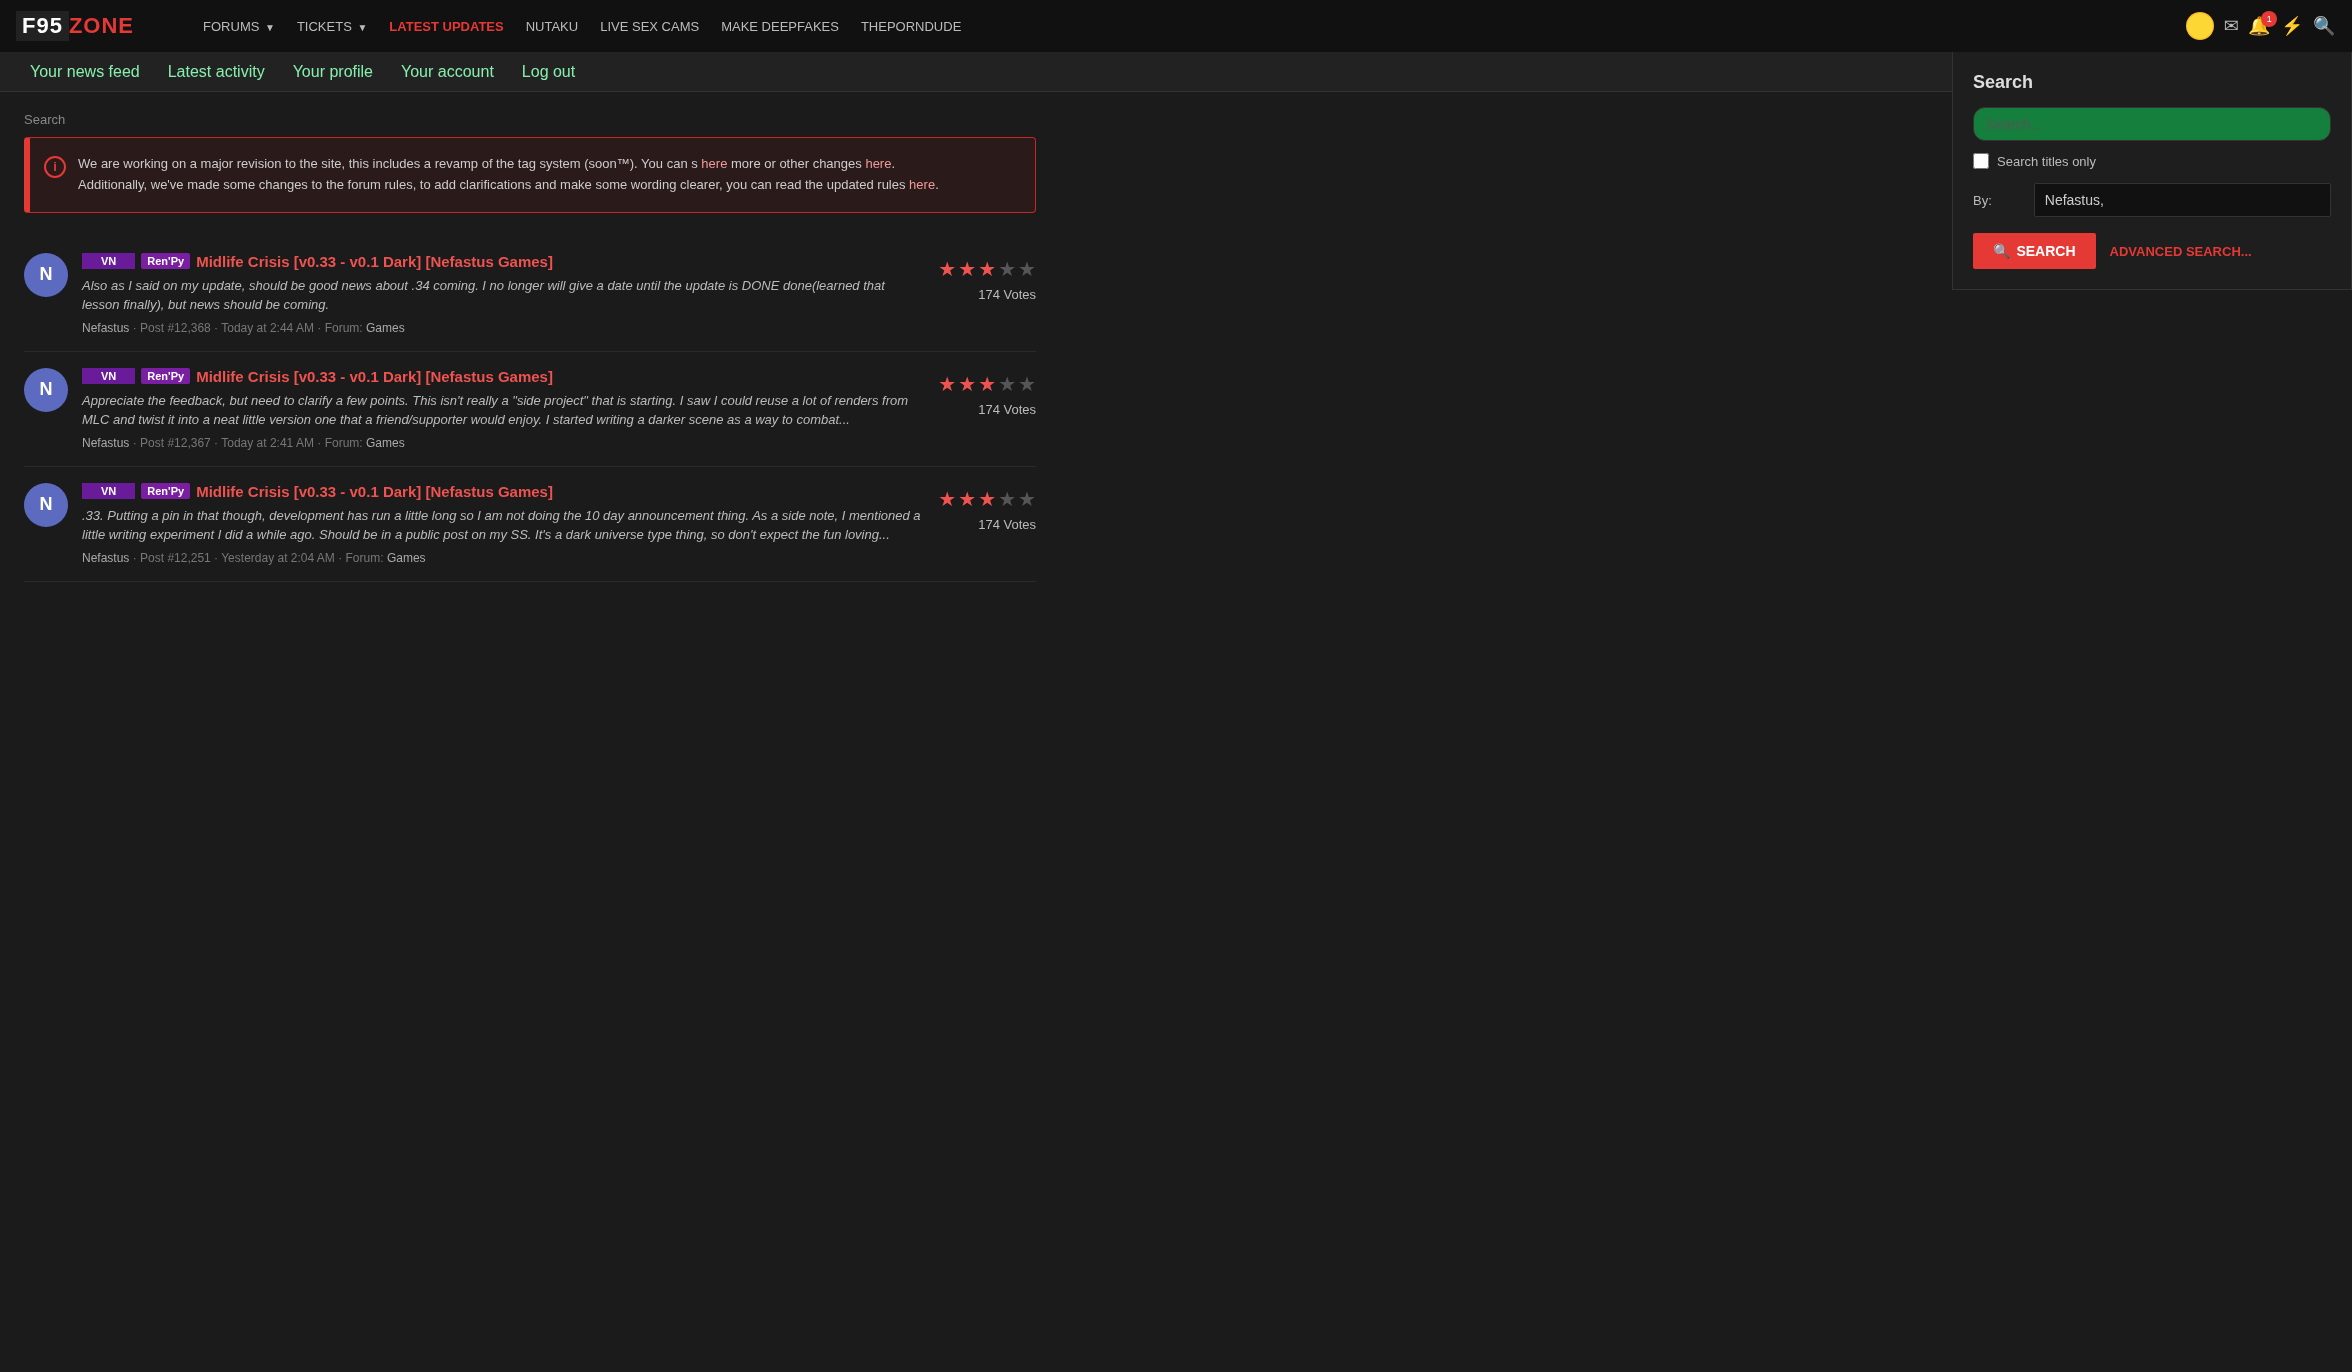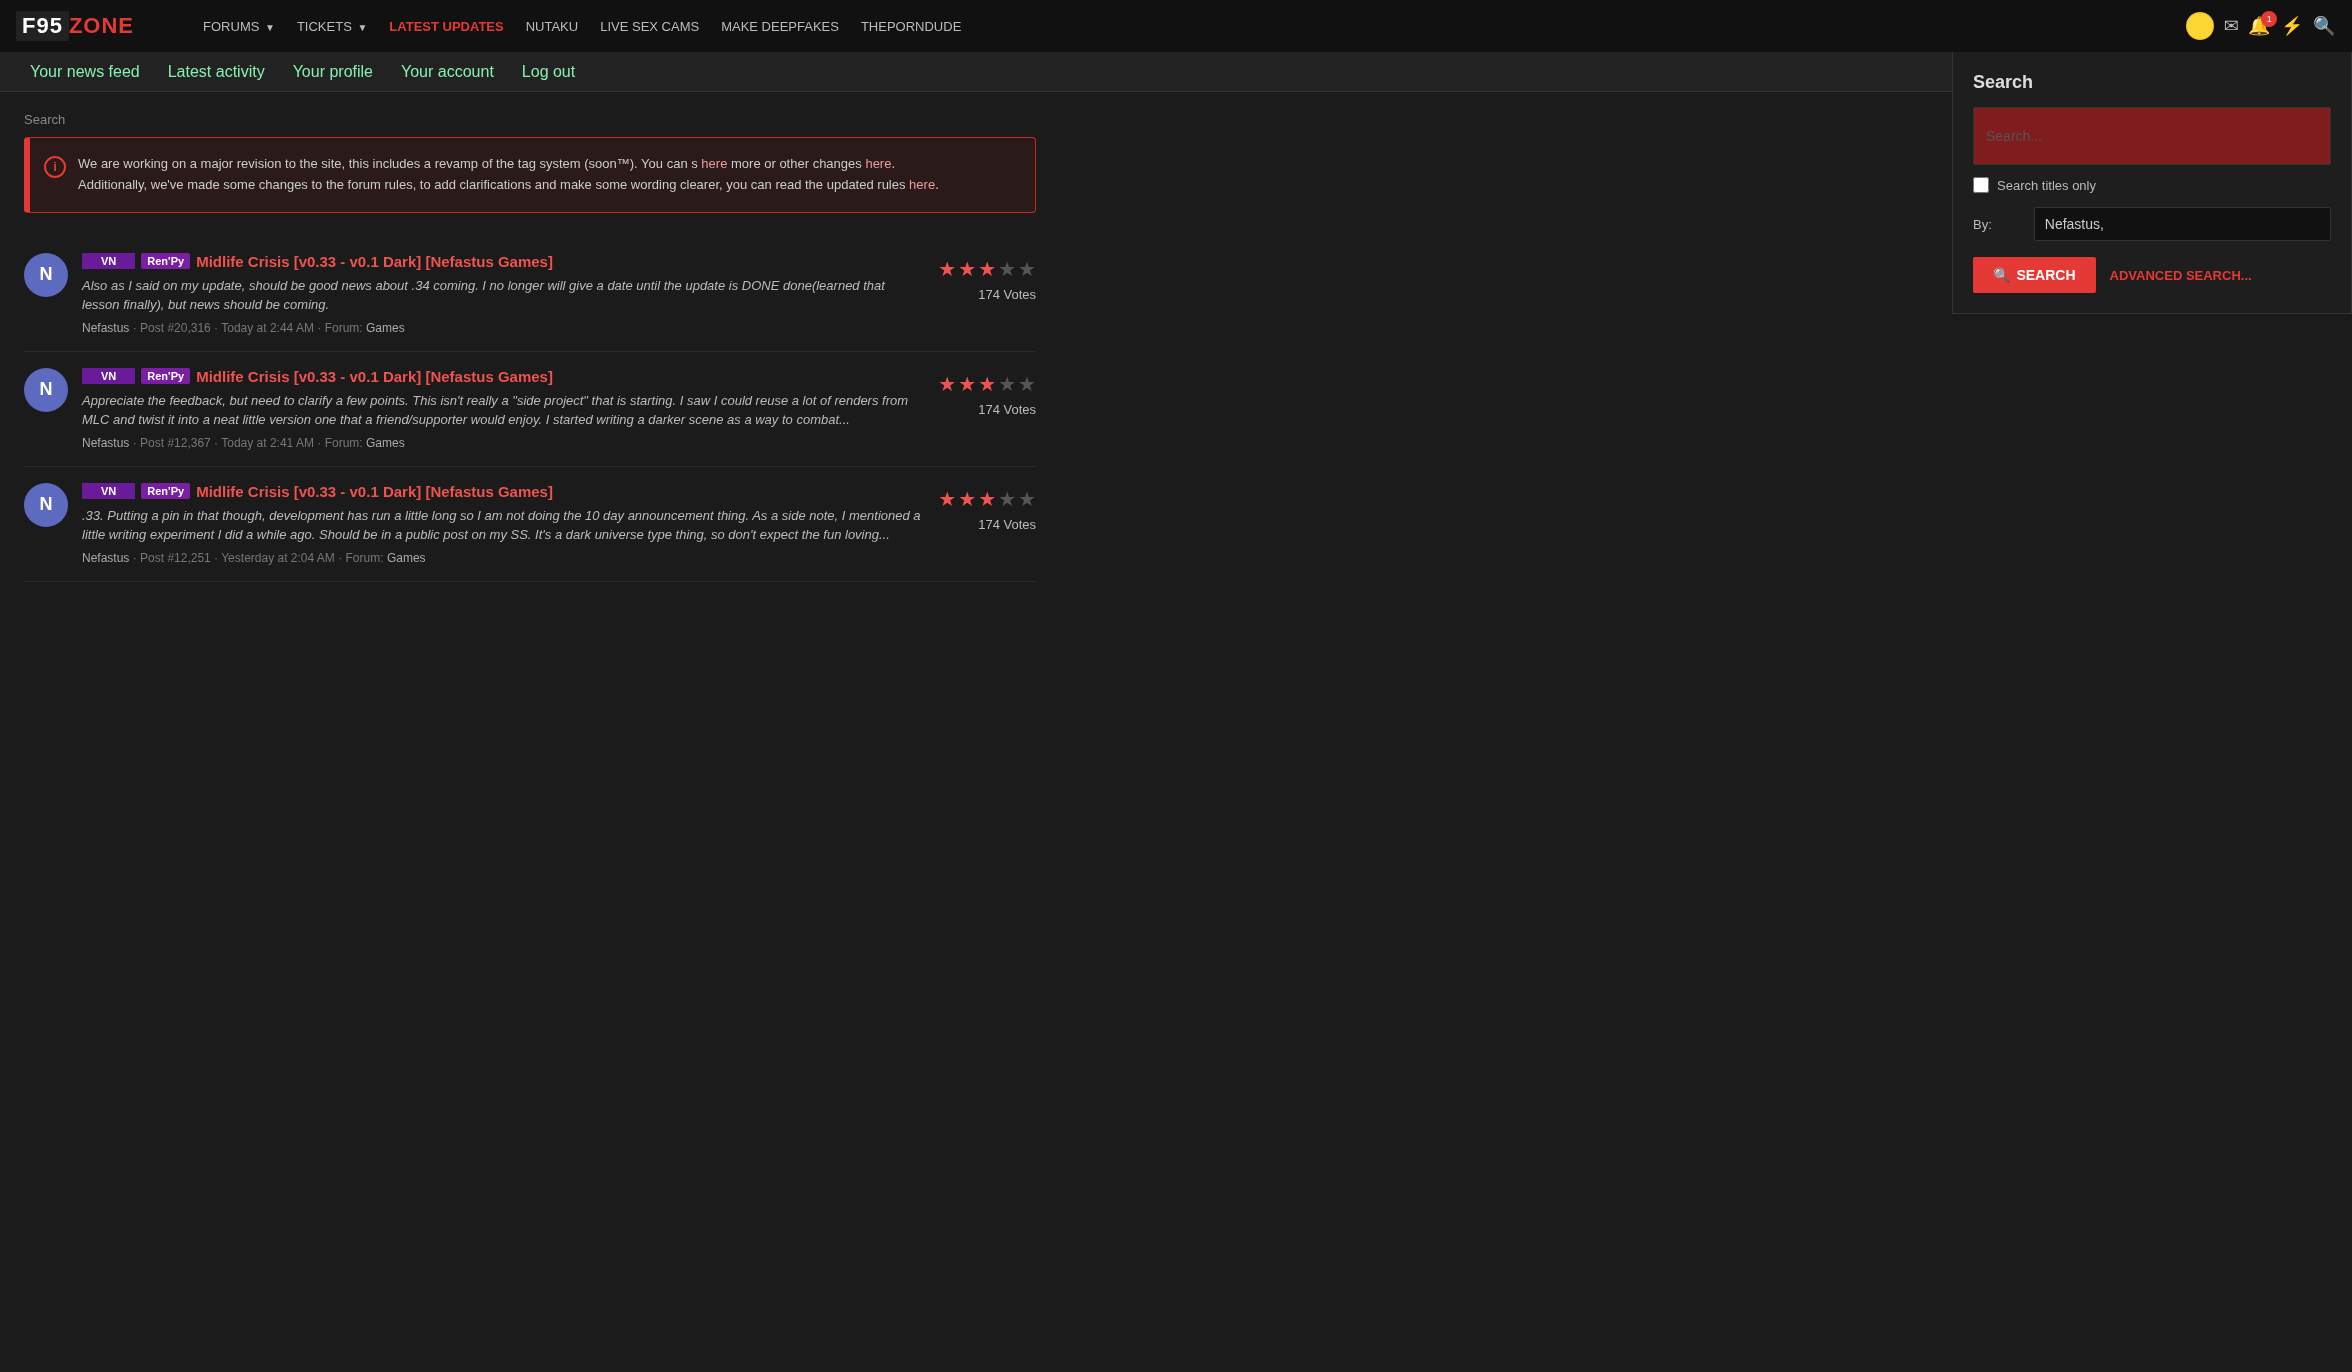--- a/index.html
+++ b/index.html
@@ -253,26 +253,26 @@
       font-size: 18px;
       font-weight: bold;
       color: #ddd;
       margin-bottom: 14px;
     }
     .search-input-wrap {
       margin-bottom: 12px;
     }
     .search-input {
       width: 100%;
-      background: #7f1d1d;
+      background: #15803d;
       border: 1px solid #333;
       color: #ccc;
-      padding: 20px 12px;
+      padding: 8px 12px;
       font-size: 14px;
-      border-radius: 2px;
+      border-radius: 12px;
       outline: none;
     }
     .search-input::placeholder { color: #555; }
     .search-titles-row {
       display: flex;
       align-items: center;
       gap: 8px;
       margin-bottom: 14px;
       color: #bbb;
       font-size: 13px;
@@ -388,21 +388,21 @@
     <div class="avatar">N</div>
     <div class="result-body">
       <div class="result-tags">
         <span class="tag-vn">VN</span>
         <span class="tag-renpy">Ren'Py</span>
         <a class="result-title">Midlife Crisis [v0.33 - v0.1 Dark] [Nefastus Games]</a>
       </div>
       <div class="result-excerpt">Also as I said on my update, should be good news about .34 coming. I no longer will give a date until the update is DONE done(learned that lesson finally), but news should be coming.</div>
       <div class="result-meta">
         <a>Nefastus</a> · 
-        <span>Post #20,316</span> · 
+        <span>Post #12,368</span> · 
         <span>Today at 2:44 AM</span> · 
         <span>Forum:</span> 
         <a>Games</a>
       </div>
     </div>
     <div class="result-rating">
       <div class="stars">
         <span class="star">★</span>
         <span class="star">★</span>
         <span class="star">★</span>

